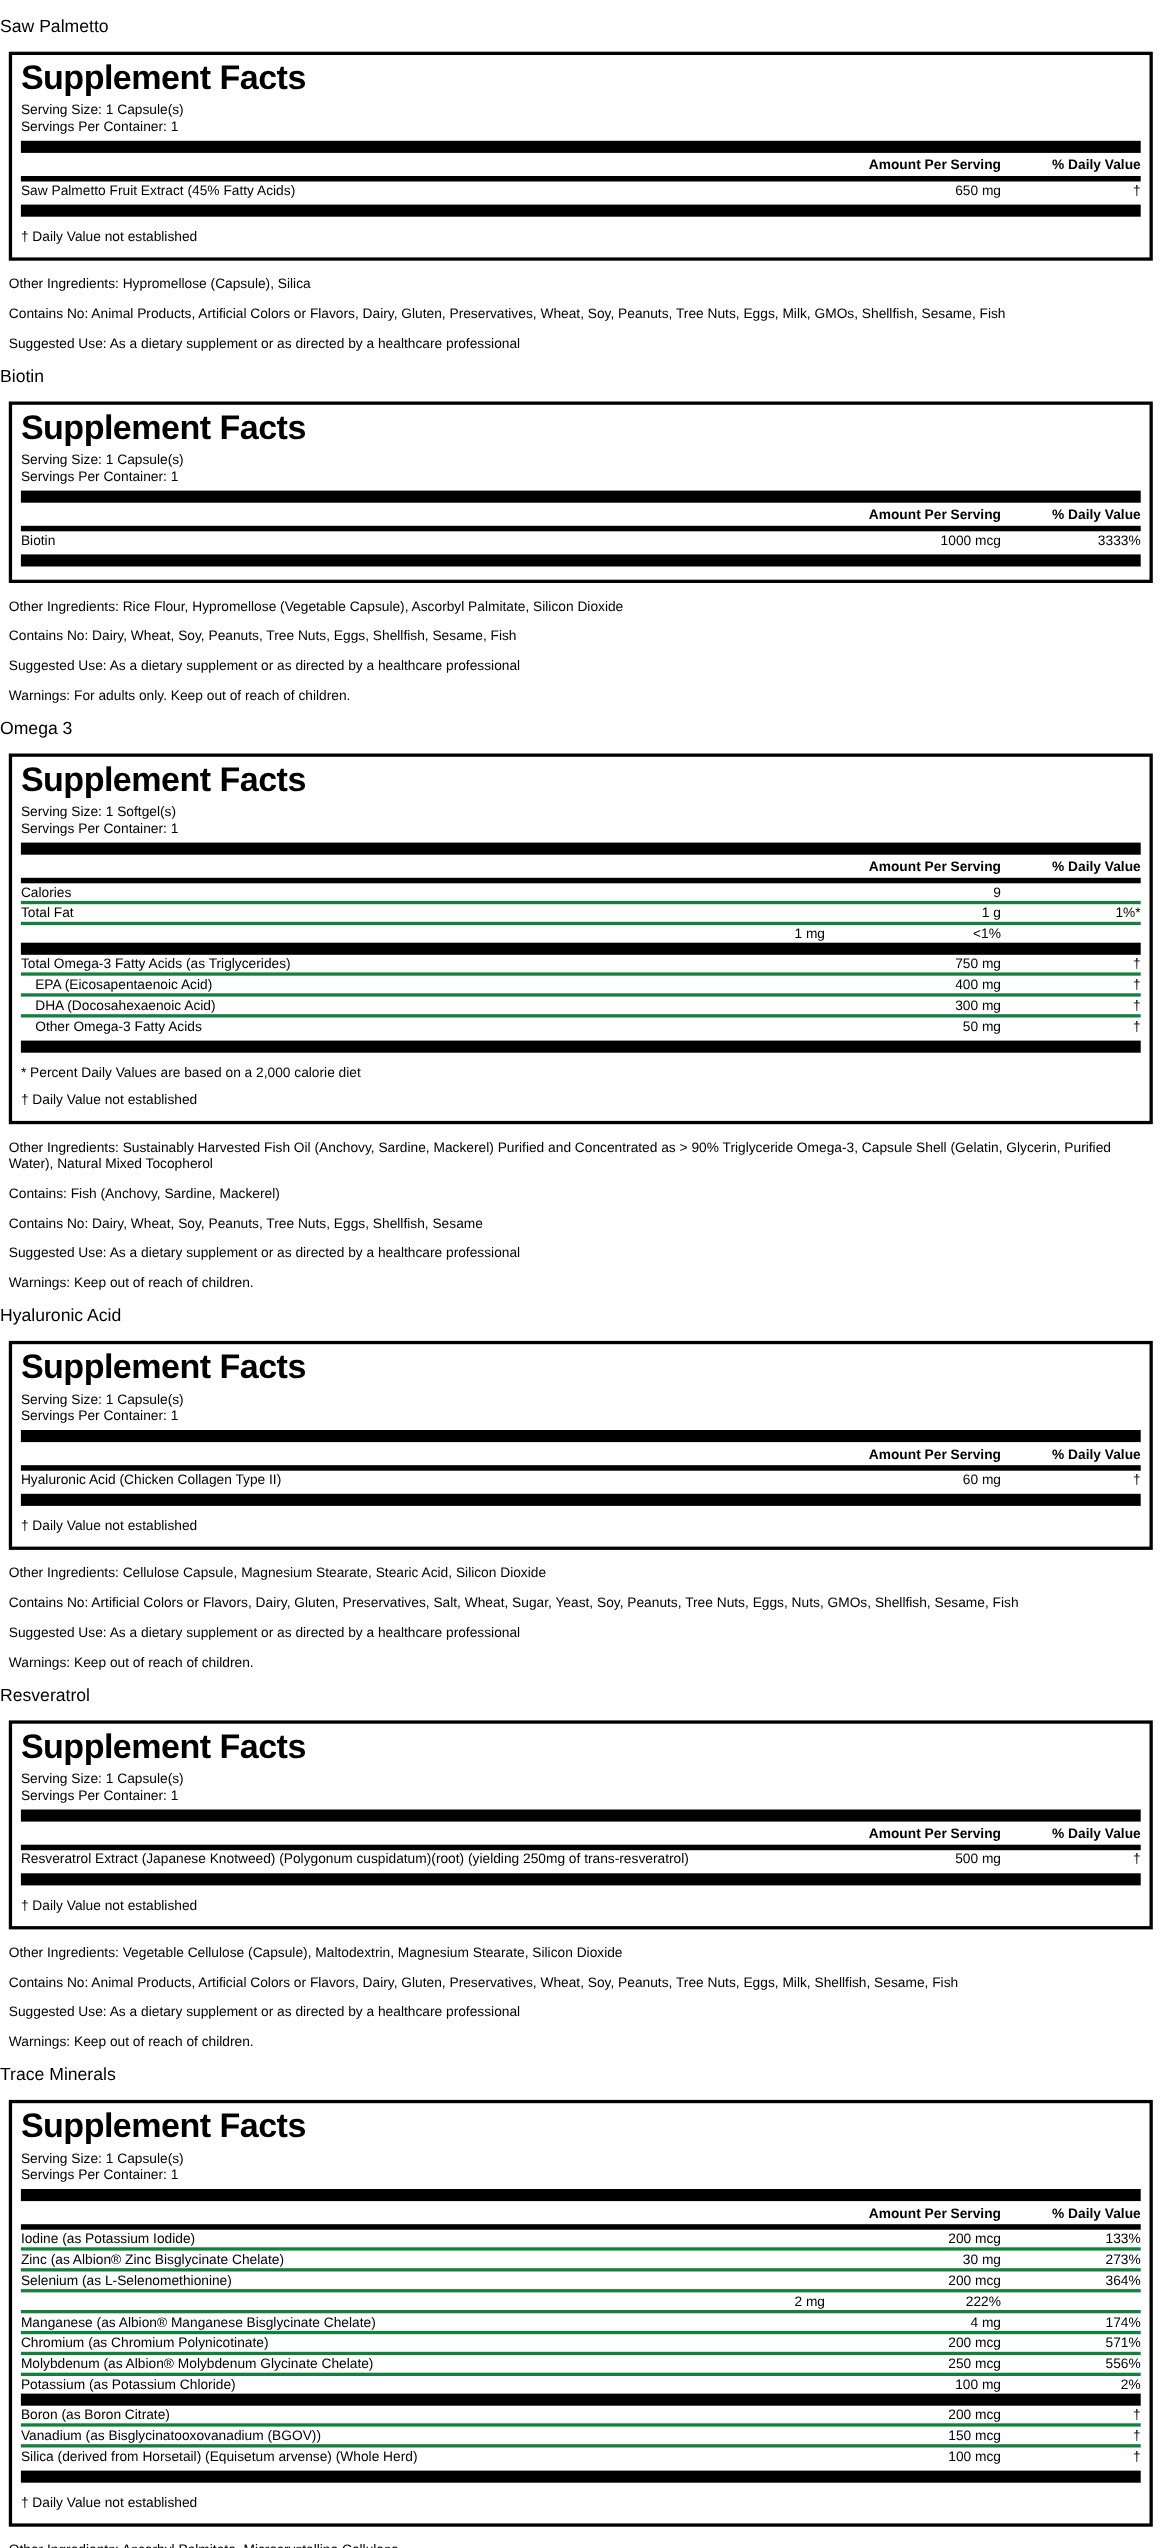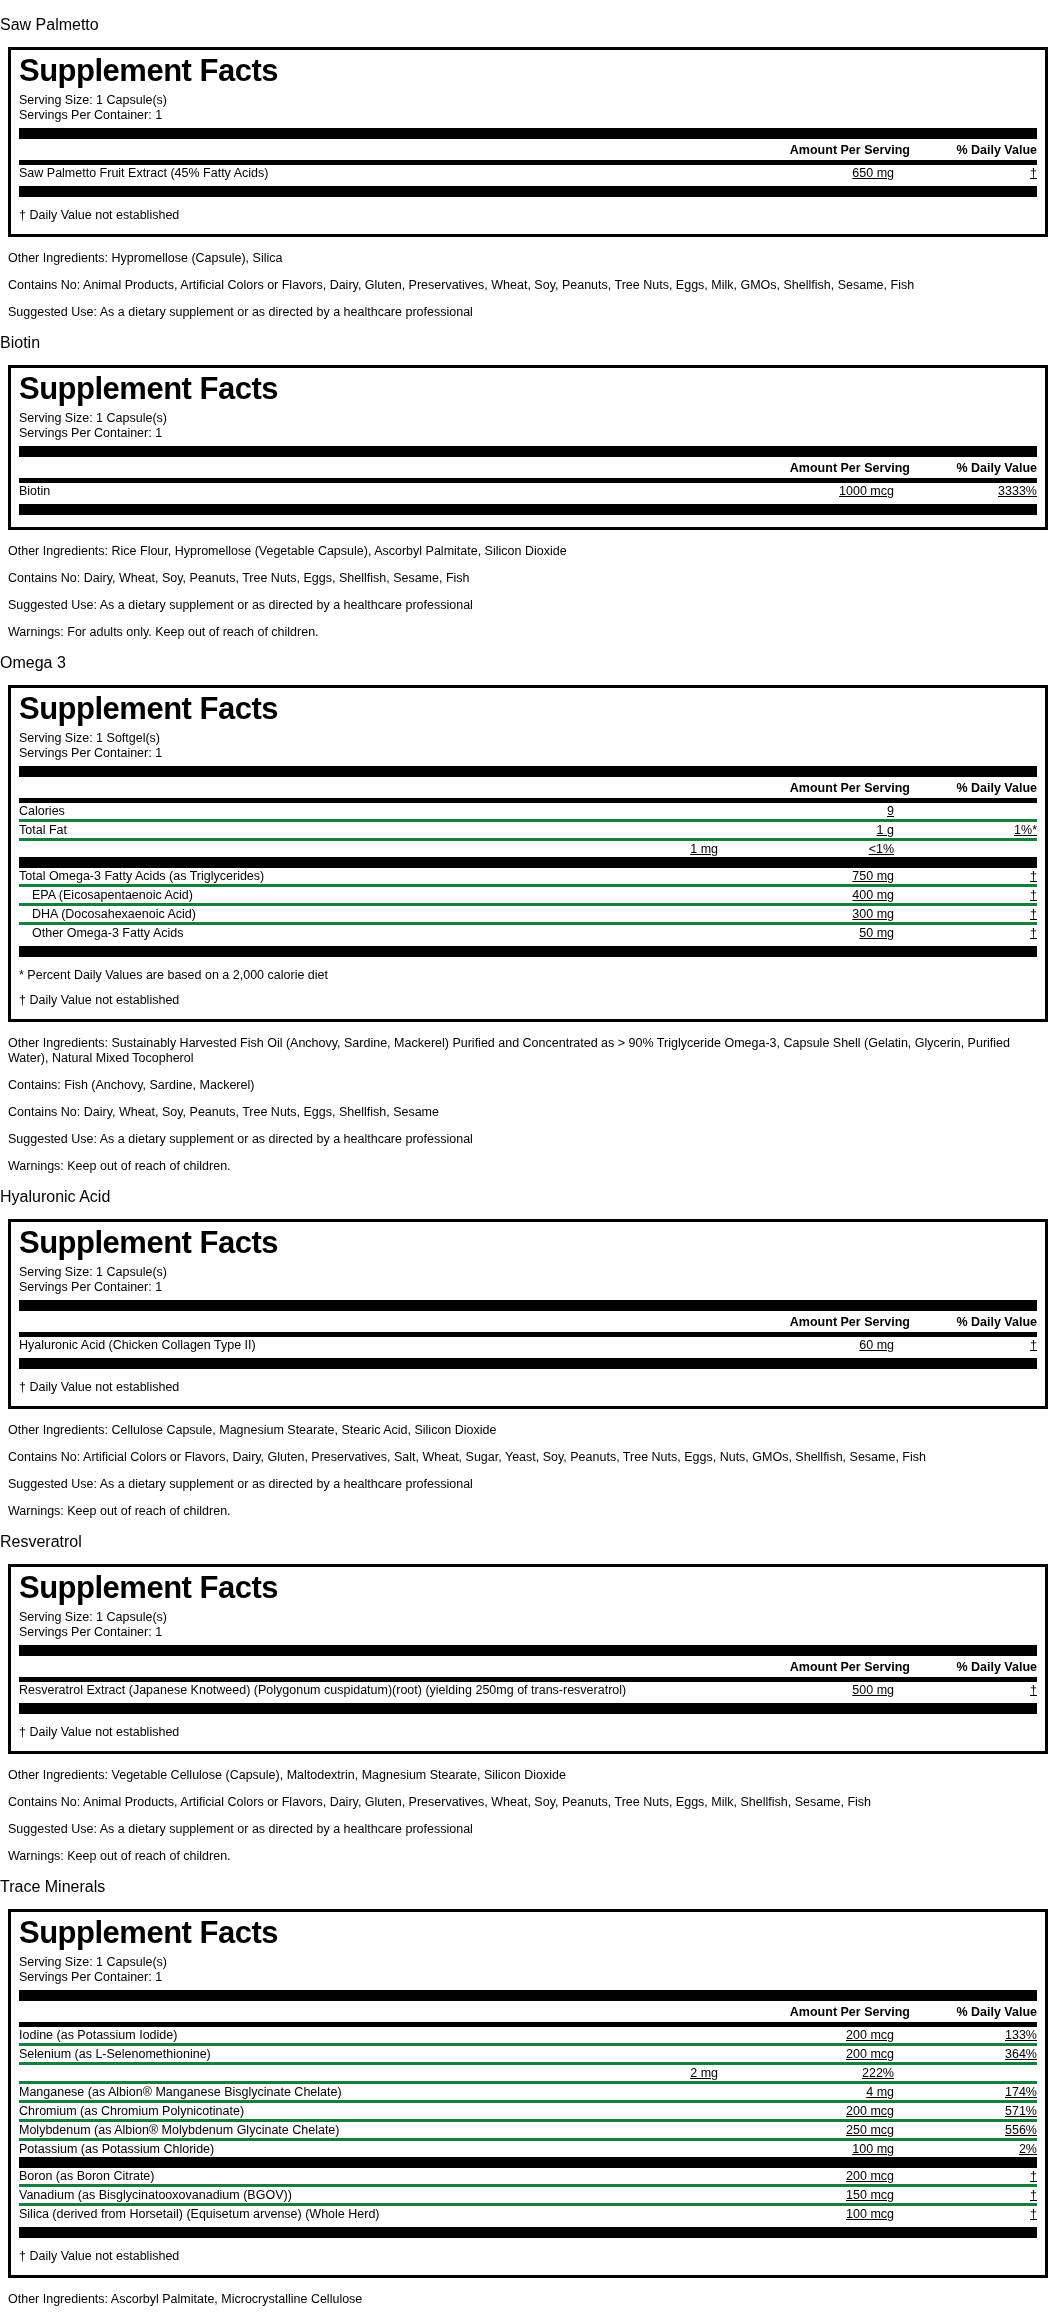--- a/index.html
+++ b/index.html
@@ -52,24 +52,23 @@
     line-height: 14px;
   }
   .col-header .amt, .col-header .dv { text-align: right; }
 
   .row {
     display: grid;
     grid-template-columns: 1fr 160px 127px;
     font-size: 12.5px;
     line-height: 16px;
     align-items: center;
-    gap: 16px;
   }
   .row + .row { border-top: 3px solid #15803d; }
-  .row .amt, .row .dv { text-align: right; text-decoration: underline; }
+  .row .amt, .row .dv { text-align: right; }
   .row.indent .name { padding-left: 13px; }
 
   .footnote {
     font-size: 12.5px;
     line-height: 14px;
     margin-top: 11px;
   }
   .footnotes { margin-bottom: 3px; }
 
   .notes { margin: 0 8px; }
@@ -292,20 +291,25 @@
         <span class="dv">% Daily Value</span>
       </div>
       <div class="bar bar-med"></div>
       <div class="rows">
           <div class="row">
             <span class="name">Iodine (as Potassium Iodide)</span>
             <span class="amt">200 mcg</span>
             <span class="dv">133%</span>
           </div>
           <div class="row">
+            <span class="name">Zinc (as Albion® Zinc Bisglycinate Chelate)</span>
+            <span class="amt">30 mg</span>
+            <span class="dv">273%</span>
+          </div>
+          <div class="row">
             <span class="name">Selenium (as L-Selenomethionine)</span>
             <span class="amt">200 mcg</span>
             <span class="dv">364%</span>
           </div>
           <div class="row">
             <span class="amt">2 mg</span>
             <span class="dv">222%</span>
           </div>
           <div class="row">
             <span class="name">Manganese (as Albion® Manganese Bisglycinate Chelate)</span>

